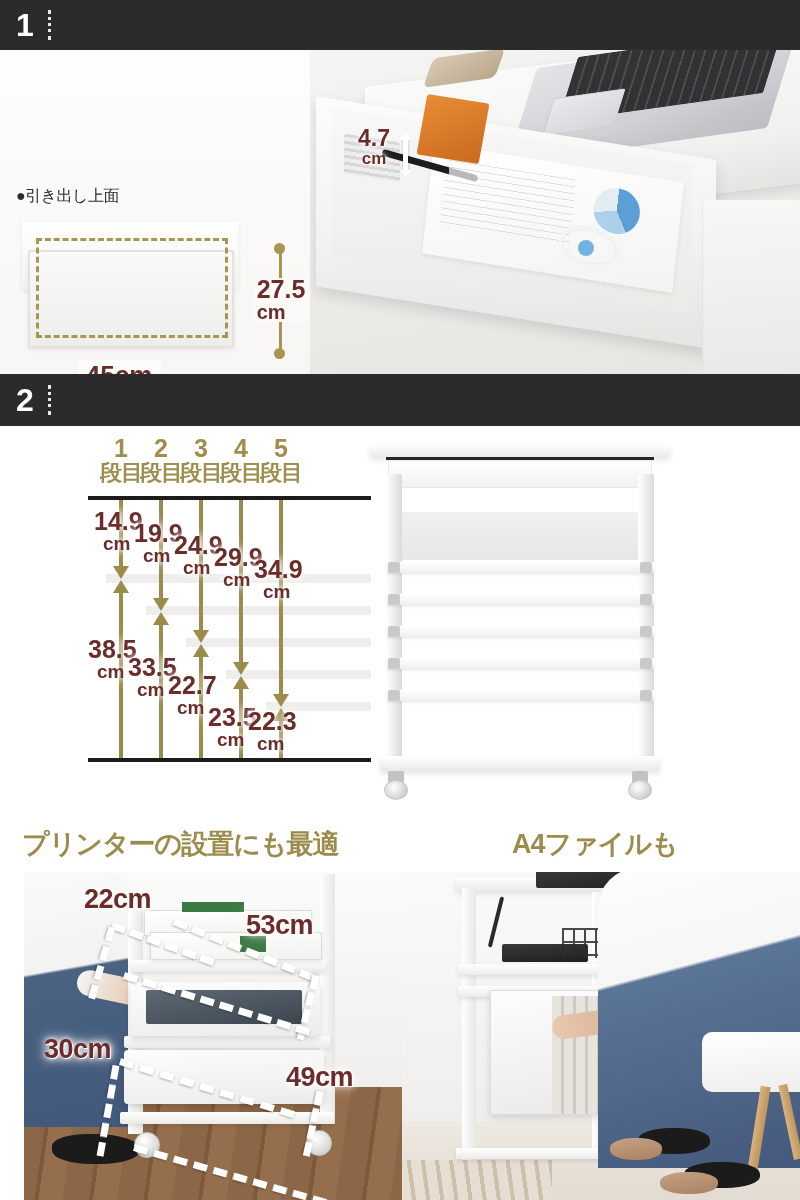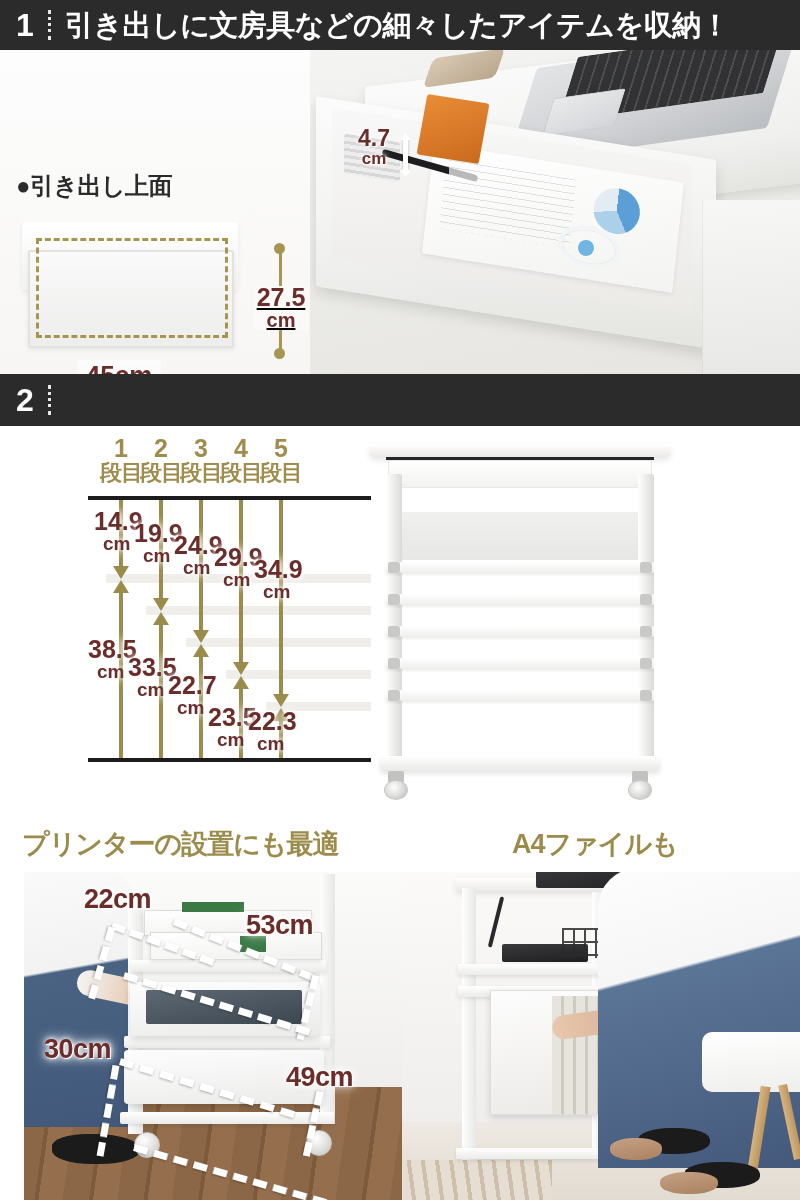--- a/index.html
+++ b/index.html
@@ -200,22 +200,22 @@
   .m47-arrow::before, .m47-arrow::after {
     content: ""; position: absolute; left: -3px;
     width: 11px; height: 7px; background: #ffffff;
     clip-path: polygon(50% 0,100% 100%,0 100%);
   }
   .m47-arrow::before { top: -5px; }
   .m47-arrow::after { bottom: -5px; transform: rotate(180deg); }
 
   
   .label-top {
-    position: absolute; left: 16px; top: 120px;
-    font-size: 24px; font-weight: bold; color: #2b2b2b;
+    position: absolute; left: 16px; top: 136px;
+    font-size: 16px; font-weight: normal; color: #2b2b2b;
     letter-spacing: -.5px;
   }
   .dv-wrap { position: absolute; left: 14px; top: 172px; width: 240px; height: 130px; }
   .dv-backplate {
     position: absolute; left: 8px; top: 0px;
     width: 216px; height: 68px;
     background: linear-gradient(180deg,#ffffff,#f3f3f2);
     box-shadow: 0 2px 4px rgba(0,0,0,.07);
     border-radius: 2px;
   }
@@ -244,22 +244,22 @@
   .m275 { position: absolute; left: 266px; top: 196px; width: 30px; height: 110px; }
   .m275 .line {
     position: absolute; left: 13px; top: 0; width: 3px; height: 100%; background: #a79552;
   }
   .m275 .cap {
     position: absolute; left: 8px; width: 11px; height: 11px;
     border-radius: 50%; background: #a79552;
   }
   .m275 .cap.t { top: -3px; } .m275 .cap.b { bottom: -3px; }
   .m275 .txt {
-    position: absolute; left: 50%; top: 40px; transform: translateX(-50%);
-    text-align: center; white-space: nowrap; text-decoration: underline;
+    position: absolute; left: 50%; top: 32px; transform: translateX(-50%);
+    text-align: left; white-space: nowrap;
   }
   .m275 .num { color: #6b2d2a; font-weight: bold; font-size: 25px; line-height: .95;
     background: #fbfaf9; padding: 0 3px; }
   .m275 .unit { color: #6b2d2a; font-weight: bold; font-size: 20px; line-height: 1;
     background: #fbfaf9; padding: 0 3px; }
 
   
   #section2 {
     position: absolute; top: 426px; left: 0;
     width: 800px; height: 394px;
@@ -488,21 +488,20 @@
   .pr-leg { position: absolute; background: linear-gradient(90deg,#d9b47e,#bb9560); }
   .pr-shoe { position: absolute; background: #1b1b1b; border-radius: 45%; }
   .pr-foot { position: absolute; background: linear-gradient(170deg,#c6a184,#a8815f); border-radius: 45%; }
 </style>
 </head>
 <body>
 
 <div class="header-bar" id="bar1">
   <span class="header-num">1</span>
   <span class="header-sep"></span>
-  <span class="header-title">引き出しに文房具などの細々したアイテムを収納！</span>
 </div>
 
 <div id="section1">
 
   <div class="photo1">
     <div class="desk-top"></div>
     <div class="phone-obj"></div>
     <div class="laptop-base"></div>
     <div class="laptop-kb"></div>
     <div class="laptop-track"></div>

